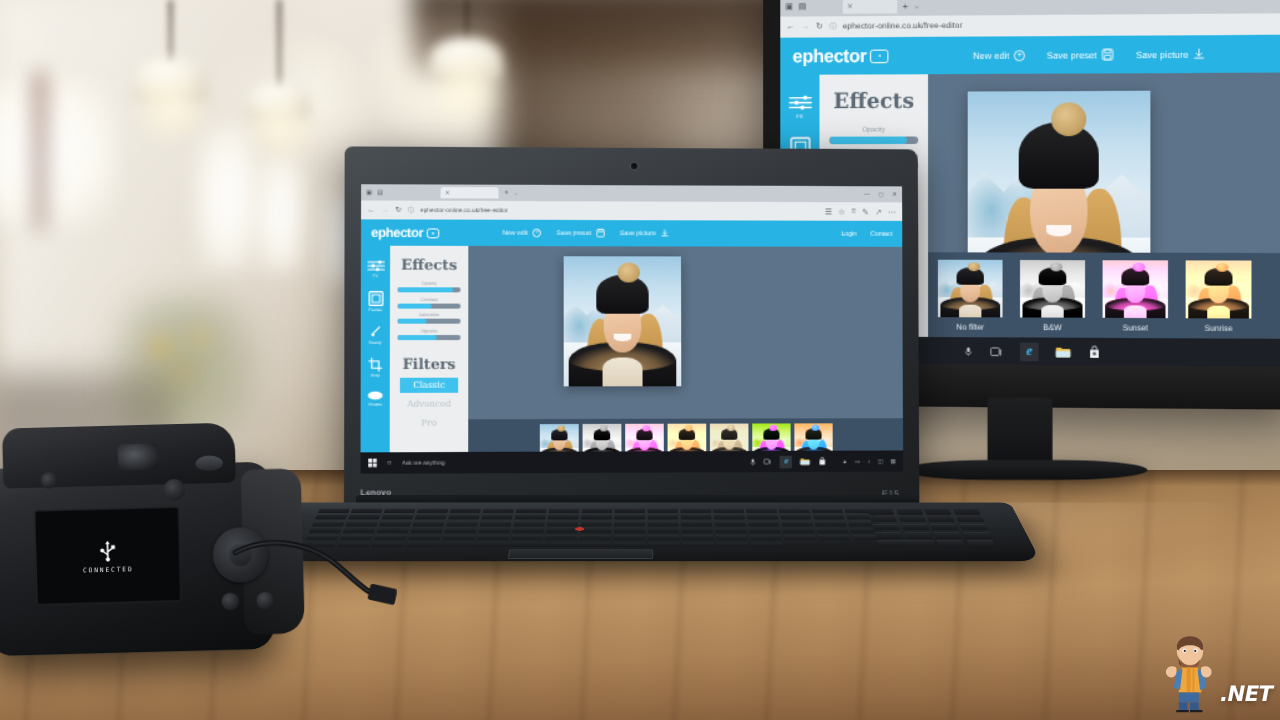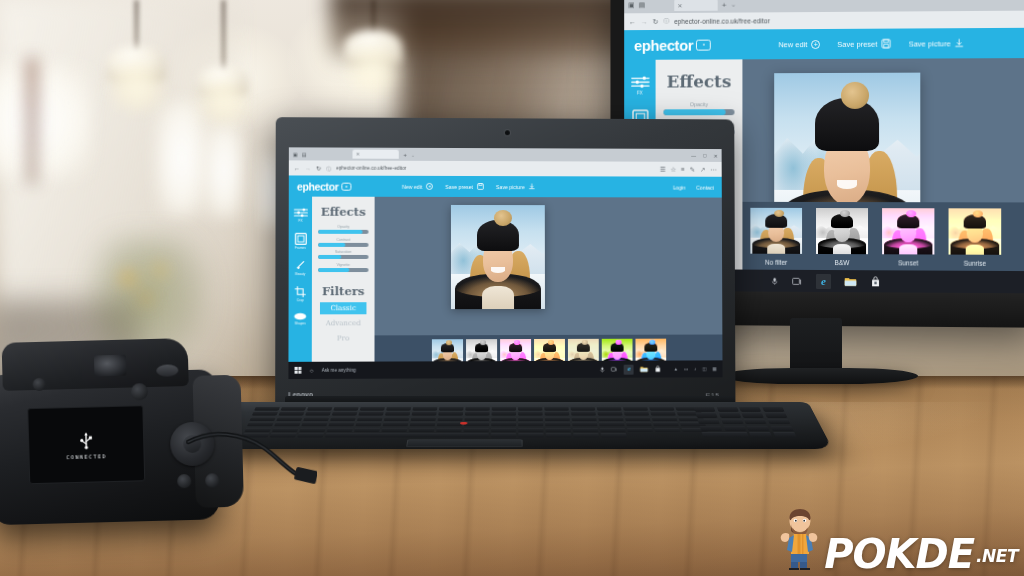--- a/index.html
+++ b/index.html
@@ -1149,17 +1149,16 @@
       <path d="M18 26h12l3 4v16H15V30z" fill="#f0a63c"></path>
       <path d="M21.5 26h3v20h-3zM26 26h1.5v20H26z" fill="#e2932c"></path>
       <path d="M30 27l5 3 2 12-5 2z" fill="#4a7fb5"></path>
       <path d="M18 27l-5 3-2 12 5 2z" fill="#4a7fb5"></path>
       <path d="M15 46h16v8H15z" fill="#3f6a9e"></path>
       <path d="M15 54h7v7h-7zM24 54h7v7h-7z" fill="#35598a"></path>
       <path d="M13 60h10v2H13zM24 60h10v2H24z" fill="#1f1f22"></path>
       <path d="M33 26c3-2 7-1 8 2s-1 6-4 6-5-3-4-8z" fill="#f0c49c"></path>
       <path d="M13 26c-3-2-7-1-8 2s1 6 4 6 5-3 4-8z" fill="#f0c49c"></path>
     </svg>
-    <span class="wm-text">POKDE</span>
     <span class="wm-net">.NET</span>
   </div>
 
 </div>
 
 </body></html>

